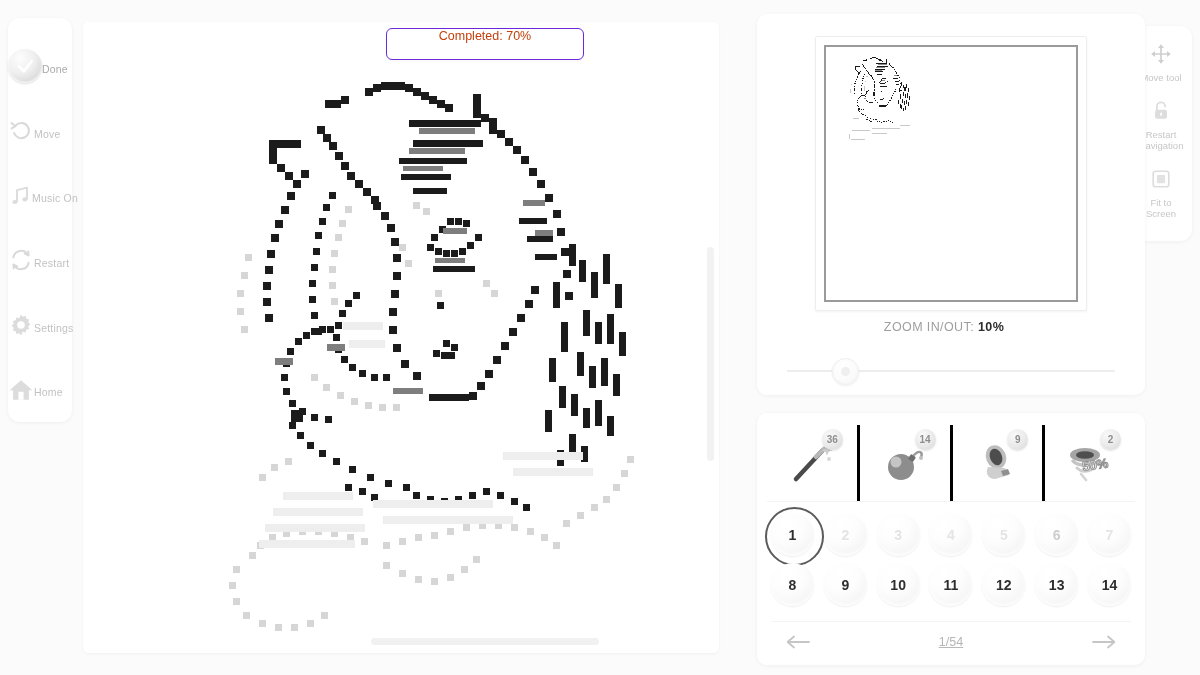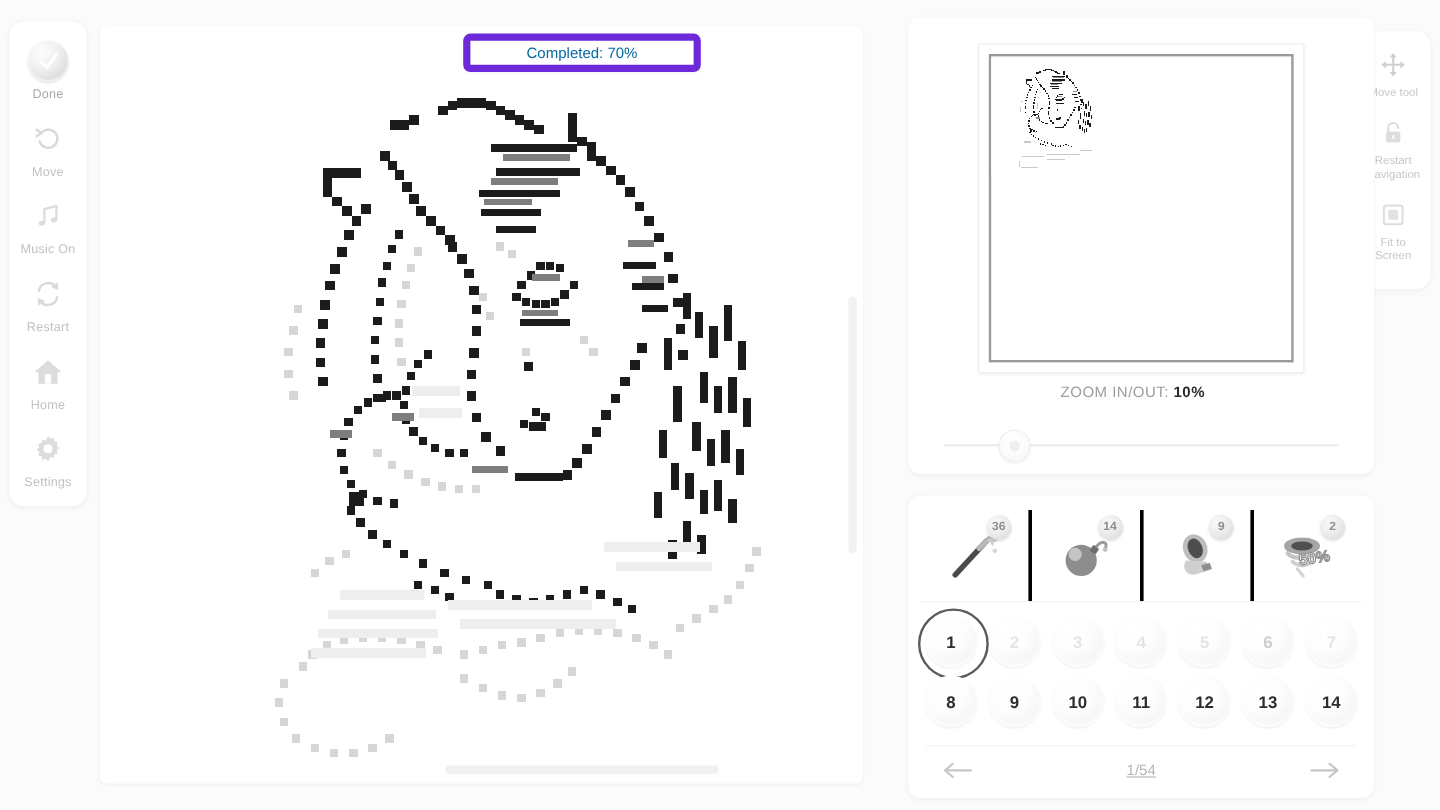--- a/index.html
+++ b/index.html
@@ -23,21 +23,21 @@
     box-shadow: 0 1px 4px rgba(0,0,0,0.055);
     display: flex;
     flex-direction: column;
     align-items: center;
     padding-top: 16px;
   }
   .rail-item {
     width: 64px;
     height: 66px;
     display: flex;
-    flex-direction: column;
+    flex-direction: row;
     align-items: center;
     justify-content: flex-start;
     cursor: pointer;
     user-select: none;
   }
   .rail-icon {
     height: 34px;
     display: flex;
     align-items: center;
     justify-content: center;
@@ -72,25 +72,25 @@
     position: absolute;
     left: 0; top: 0; width: 100%; height: 100%;
   }
   .art-wrap svg { display: block; }
 
   .completed-chip {
     position: absolute;
     left: 303px; top: 6px;
     width: 198px; height: 32px;
     background: #ffffff;
-    border: 6px solid #6d28d9;
+    border: 1px solid #6d28d9;
     border-radius: 6px;
-    display: flex; align-items: center; justify-content: center;
+    display: flex; justify-content: center;
     font-size: 12.5px;
-    color: #0369a1;
+    color: #c2410c;
     box-shadow: 0 1px 3px rgba(0,0,0,0.035);
     z-index: 5;
   }
 
   .vscroll {
     position: absolute;
     right: 5px; top: 225px;
     width: 7px; height: 214px;
     background: #f2f2f2;
     border-radius: 4px;
@@ -301,35 +301,35 @@
         <path d="M15.6 6.2 L19 7.8 L18.7 4.2" fill="none" stroke="#d9d9d9" stroke-width="1.8" stroke-linejoin="round" stroke-linecap="round"></path>
         <path d="M8.4 17.8 L5 16.2 L5.3 19.8" fill="none" stroke="#d9d9d9" stroke-width="1.8" stroke-linejoin="round" stroke-linecap="round"></path>
       </svg>
     </div>
     <div class="rail-label">Restart</div>
   </div>
 
   <div class="rail-item">
     <div class="rail-icon">
       <svg width="26" height="26" viewBox="0 0 24 24" class="ico">
-        <path fill="#dcdcdc" d="M12 3 L22.5 12.2 h-3.2 V21 H4.7 v-8.8 H1.5z"></path>
-        <rect x="9.6" y="13.6" width="4.8" height="7.4" fill="#ffffff"></rect>
-      </svg>
-    </div>
-    <div class="rail-label">Home</div>
+        <path fill="#dcdcdc" d="M12 2.2l1.7 2.1 2.6-.7.6 2.6 2.6.7-.8 2.6 2 1.8-2 1.8.8 2.6-2.6.7-.6 2.6-2.6-.7L12 21.8l-1.7-2.1-2.6.7-.6-2.6-2.6-.7.8-2.6-2-1.8 2-1.8-.8-2.6 2.6-.7.6-2.6 2.6.7z"></path>
+        <circle cx="12" cy="12" r="3.5" fill="#ffffff"></circle>
+      </svg>
+    </div>
+    <div class="rail-label">Settings</div>
   </div>
 
   <div class="rail-item">
     <div class="rail-icon">
       <svg width="26" height="26" viewBox="0 0 24 24" class="ico">
-        <path fill="#dcdcdc" d="M12 2.2l1.7 2.1 2.6-.7.6 2.6 2.6.7-.8 2.6 2 1.8-2 1.8.8 2.6-2.6.7-.6 2.6-2.6-.7L12 21.8l-1.7-2.1-2.6.7-.6-2.6-2.6-.7.8-2.6-2-1.8 2-1.8-.8-2.6 2.6-.7.6-2.6 2.6.7z"></path>
-        <circle cx="12" cy="12" r="3.5" fill="#ffffff"></circle>
-      </svg>
-    </div>
-    <div class="rail-label">Settings</div>
+        <path fill="#dcdcdc" d="M12 3 L22.5 12.2 h-3.2 V21 H4.7 v-8.8 H1.5z"></path>
+        <rect x="9.6" y="13.6" width="4.8" height="7.4" fill="#ffffff"></rect>
+      </svg>
+    </div>
+    <div class="rail-label">Home</div>
   </div>
 </div>
 
 <div class="canvas-panel">
 
   <div class="completed-chip">
     <span>Completed: 70%</span>
   </div>
 
   <div class="art-wrap">

